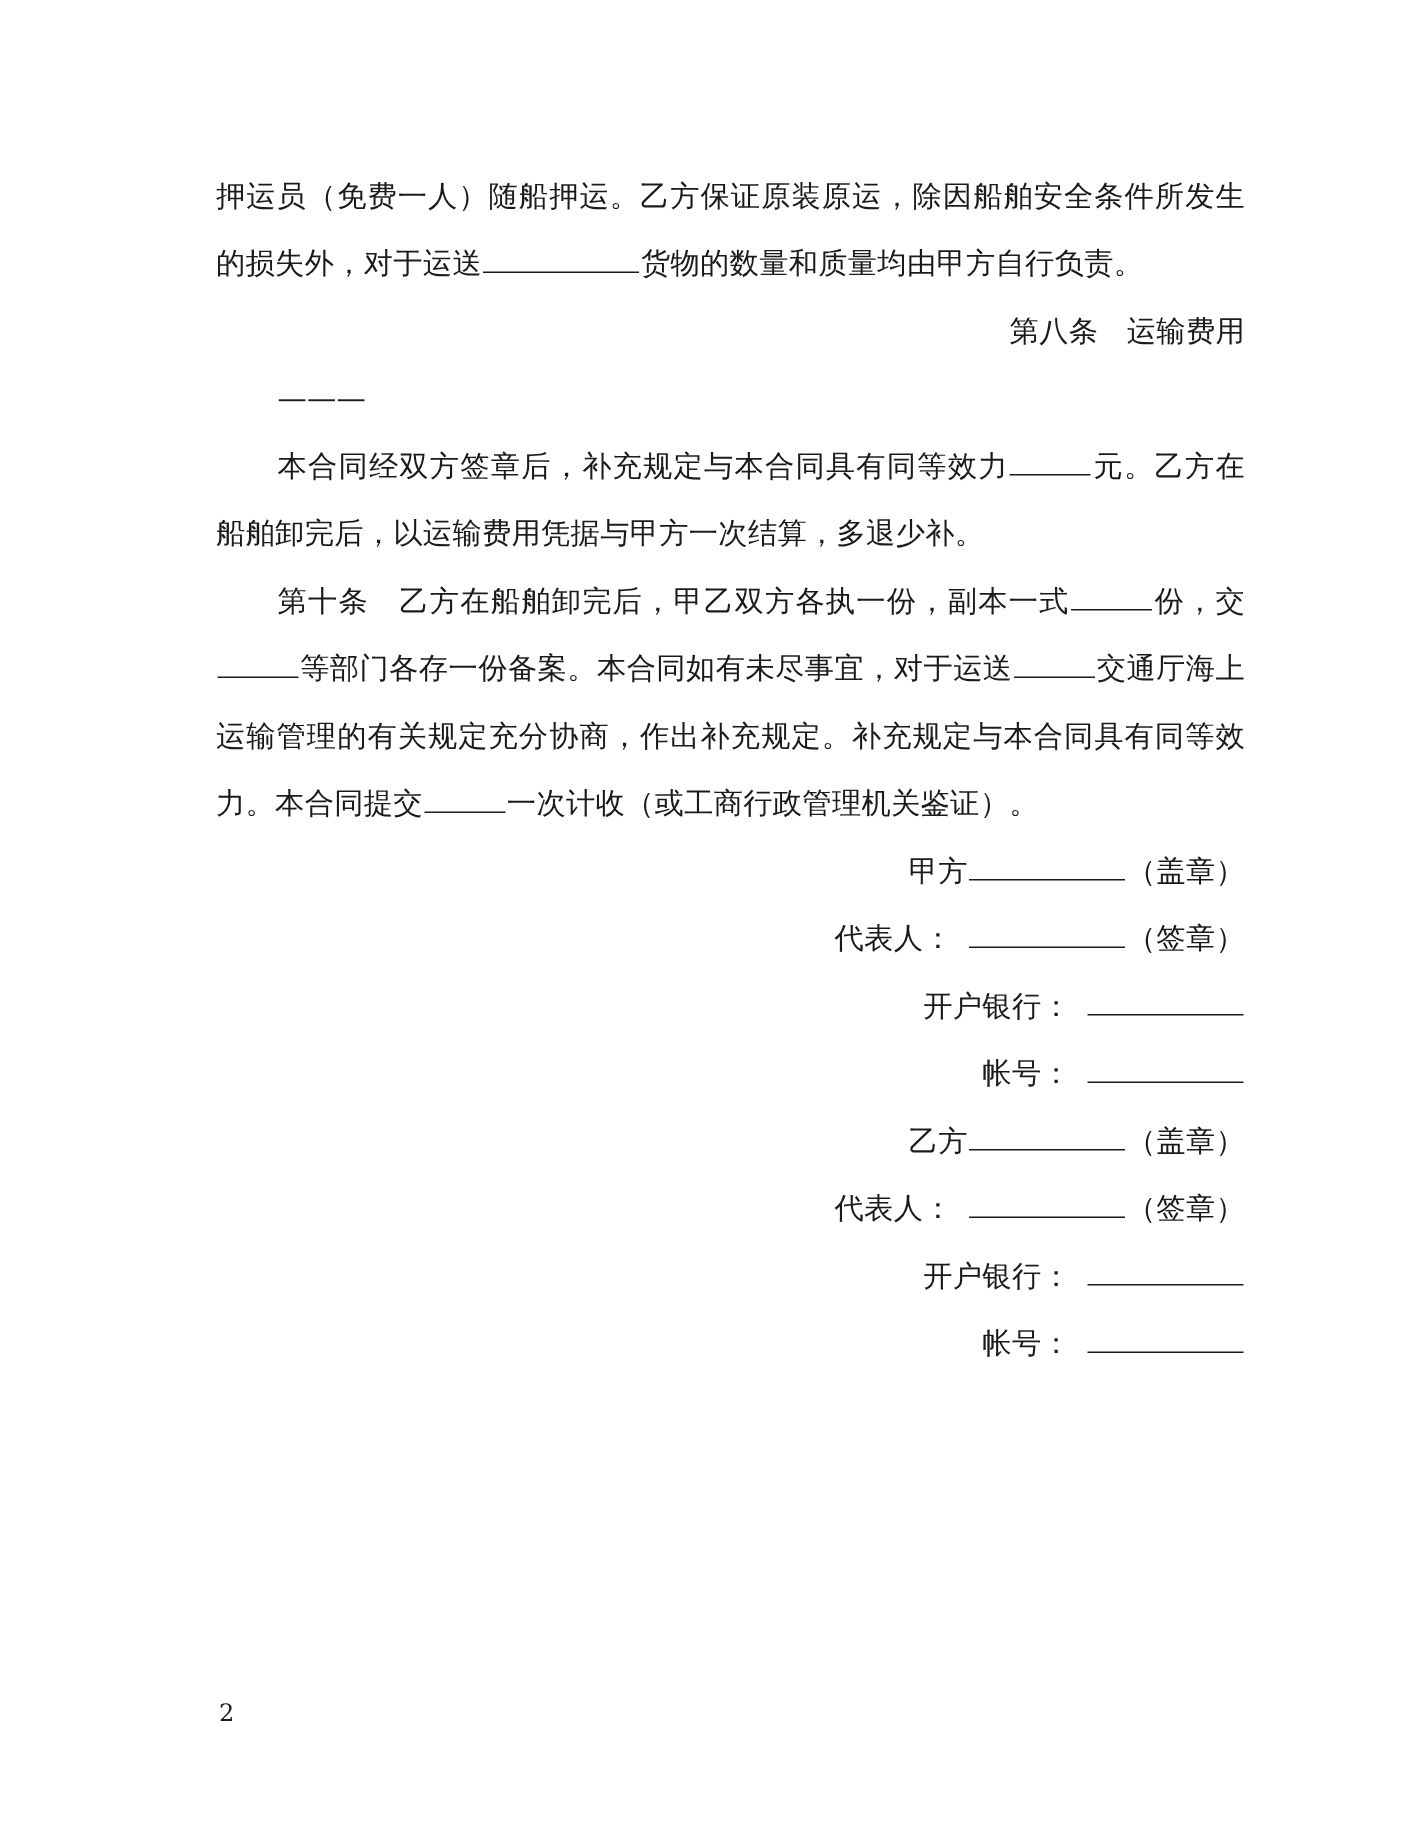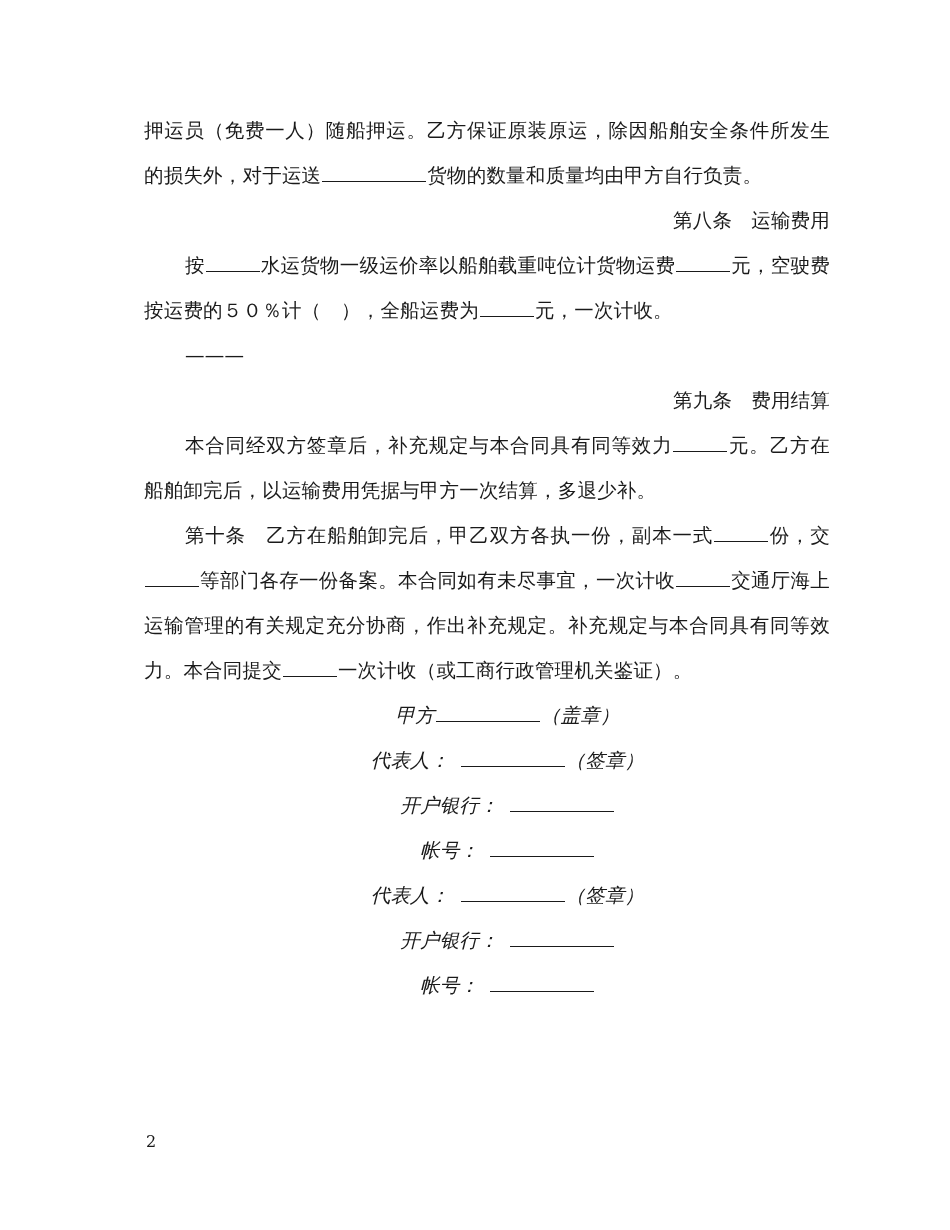--- a/index.html
+++ b/index.html
@@ -66,24 +66,23 @@
     text-align: left;
     letter-spacing: 0.2px;
   }
 
   
   p.sig {
     margin: 0;
     font-size: 19.5px;
     line-height: 45px;
     text-indent: 41px;
-    text-align: center;
+    text-align: right;
     letter-spacing: 0.2px;
     white-space: pre;
-    font-style: italic;
   }
 
   
   .blank {
     display: inline-block;
     border-bottom: 1.4px solid #1a1a1a;
     vertical-align: baseline;
     height: 0.92em;
     margin: 0 1px;
   }
@@ -111,49 +110,44 @@
   <div class="content">
 
     <p class="para noindent">
       <span>押运员（免费一人）随船押运。乙方保证原装原运，除因船舶安全条件所发生的损失外，对于运送</span><span class="blank b-xl"></span><span>货物的数量和质量均由甲方自行负责。</span>
     </p>
 
     <p class="clause">
       <span>第八条</span><span class="gap-md"></span><span>运输费用</span>
     </p>
 
-    <p class="para">
-      <span>按</span><span class="blank b-m"></span><span>水运货物一级运价率以船舶载重吨位计货物运费</span><span class="blank b-m"></span><span>元，空驶费按运费的５０％计（　），全船运费为</span><span class="blank b-m"></span><span>元，一次计收。</span>
-    </p>
 
     <p class="dashline">
       <span>———</span>
     </p>
 
 
-    <p class="clause">
-      <span>第九条</span><span class="gap-md"></span><span>费用结算</span>
-    </p>
 
     <p class="para">
       <span>本合同经双方签章后，补充规定与本合同具有同等效力</span><span class="blank b-m"></span><span>元。乙方在船舶卸完后，以运输费用凭据与甲方一次结算，多退少补。</span>
     </p>
 
     <p class="para">
-      <span>第十条　乙方在船舶卸完后，甲乙双方各执一份，副本一式</span><span class="blank b-m"></span><span>份，交</span><span class="blank b-m"></span><span>等部门各存一份备案。本合同如有未尽事宜，一次计收</span><span class="blank b-m"></span><span>交通厅海上运输管理的有关规定充分协商，作出补充规定。补充规定与本合同具有同等效力。本合同提交</span><span class="blank b-m"></span><span>一次计收（或工商行政管理机关鉴证）。</span>
+      <span>第十条　乙方在船舶卸完后，甲乙双方各执一份，副本一式</span><span class="blank b-m"></span><span>份，交</span><span class="blank b-m"></span><span>等部门各存一份备案。本合同如有未尽事宜，对于运送</span><span class="blank b-m"></span><span>交通厅海上运输管理的有关规定充分协商，作出补充规定。补充规定与本合同具有同等效力。本合同提交</span><span class="blank b-m"></span><span>一次计收（或工商行政管理机关鉴证）。</span>
     </p>
 
     <p class="sig"><span>甲方</span><span class="blank b-xl"></span><span>（盖章）</span></p>
 
     <p class="sig"><span>代表人：</span><span class="gap-sm"></span><span class="blank b-xl"></span><span>（签章）</span></p>
 
     <p class="sig"><span>开户银行：</span><span class="gap-sm"></span><span class="blank b-xl"></span></p>
 
     <p class="sig"><span>帐号：</span><span class="gap-sm"></span><span class="blank b-xl"></span></p>
 
+    <p class="sig"><span>乙方</span><span class="blank b-xl"></span><span>（盖章）</span></p>
 
     <p class="sig"><span>代表人：</span><span class="gap-sm"></span><span class="blank b-xl"></span><span>（签章）</span></p>
 
     <p class="sig"><span>开户银行：</span><span class="gap-sm"></span><span class="blank b-xl"></span></p>
 
     <p class="sig"><span>帐号：</span><span class="gap-sm"></span><span class="blank b-xl"></span></p>
 
 
   </div>
 

